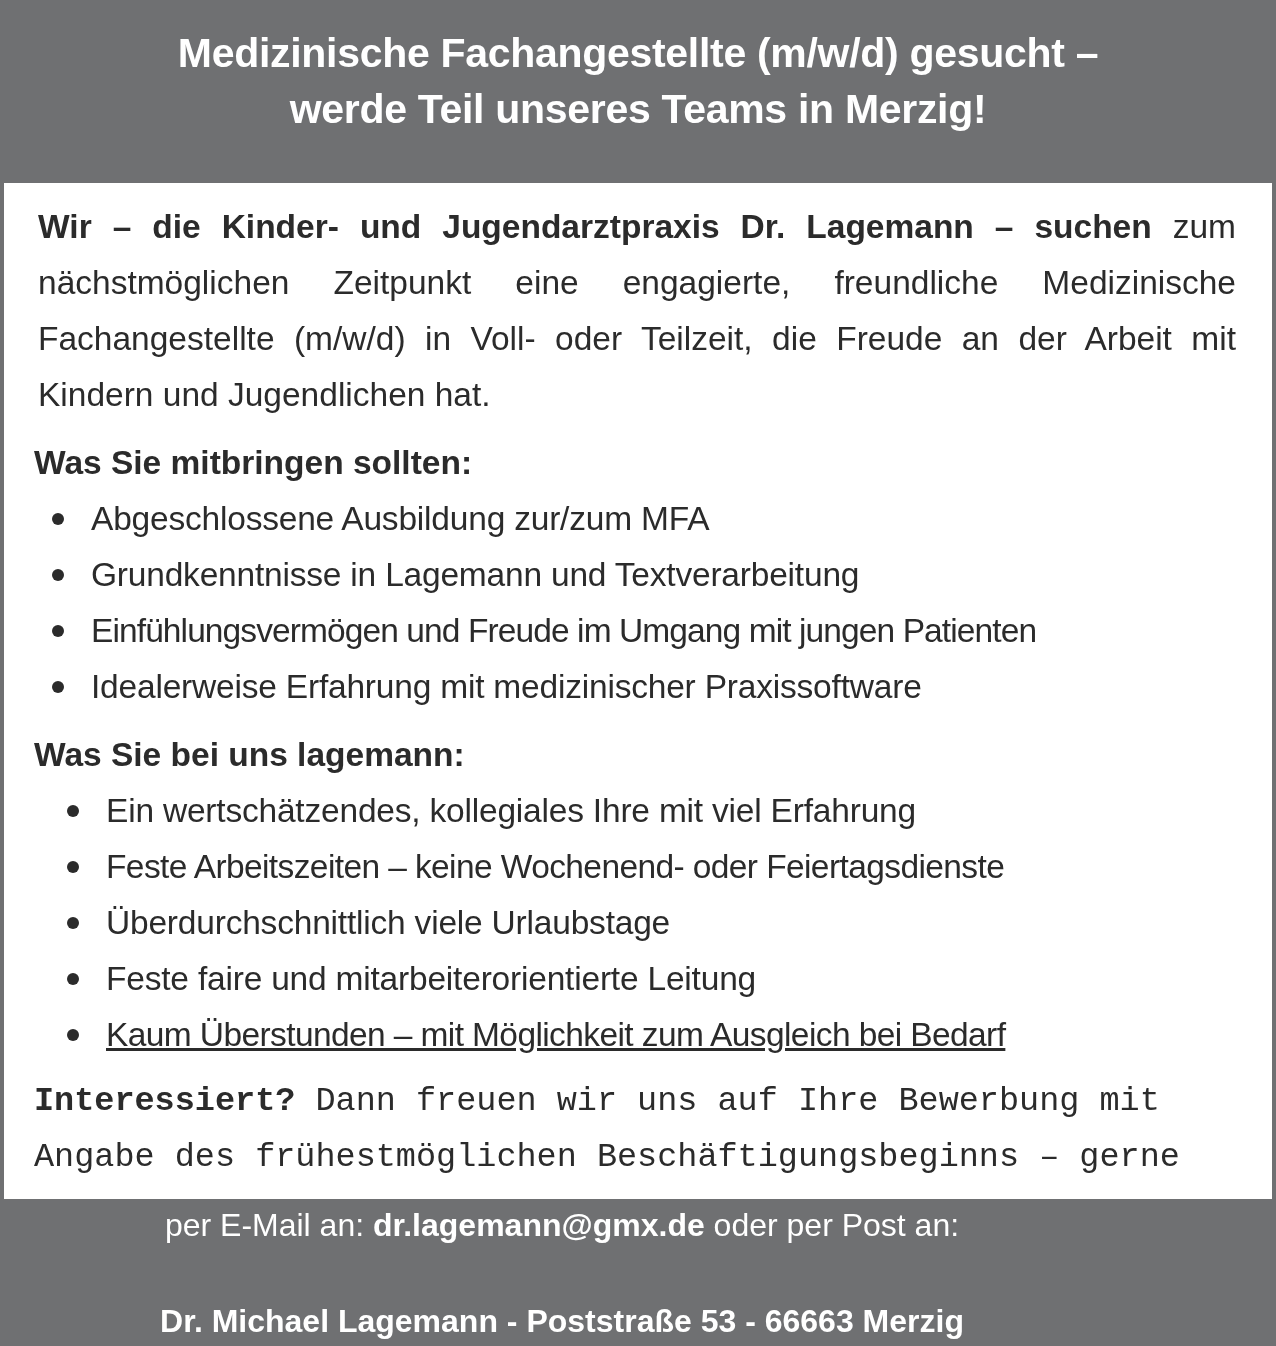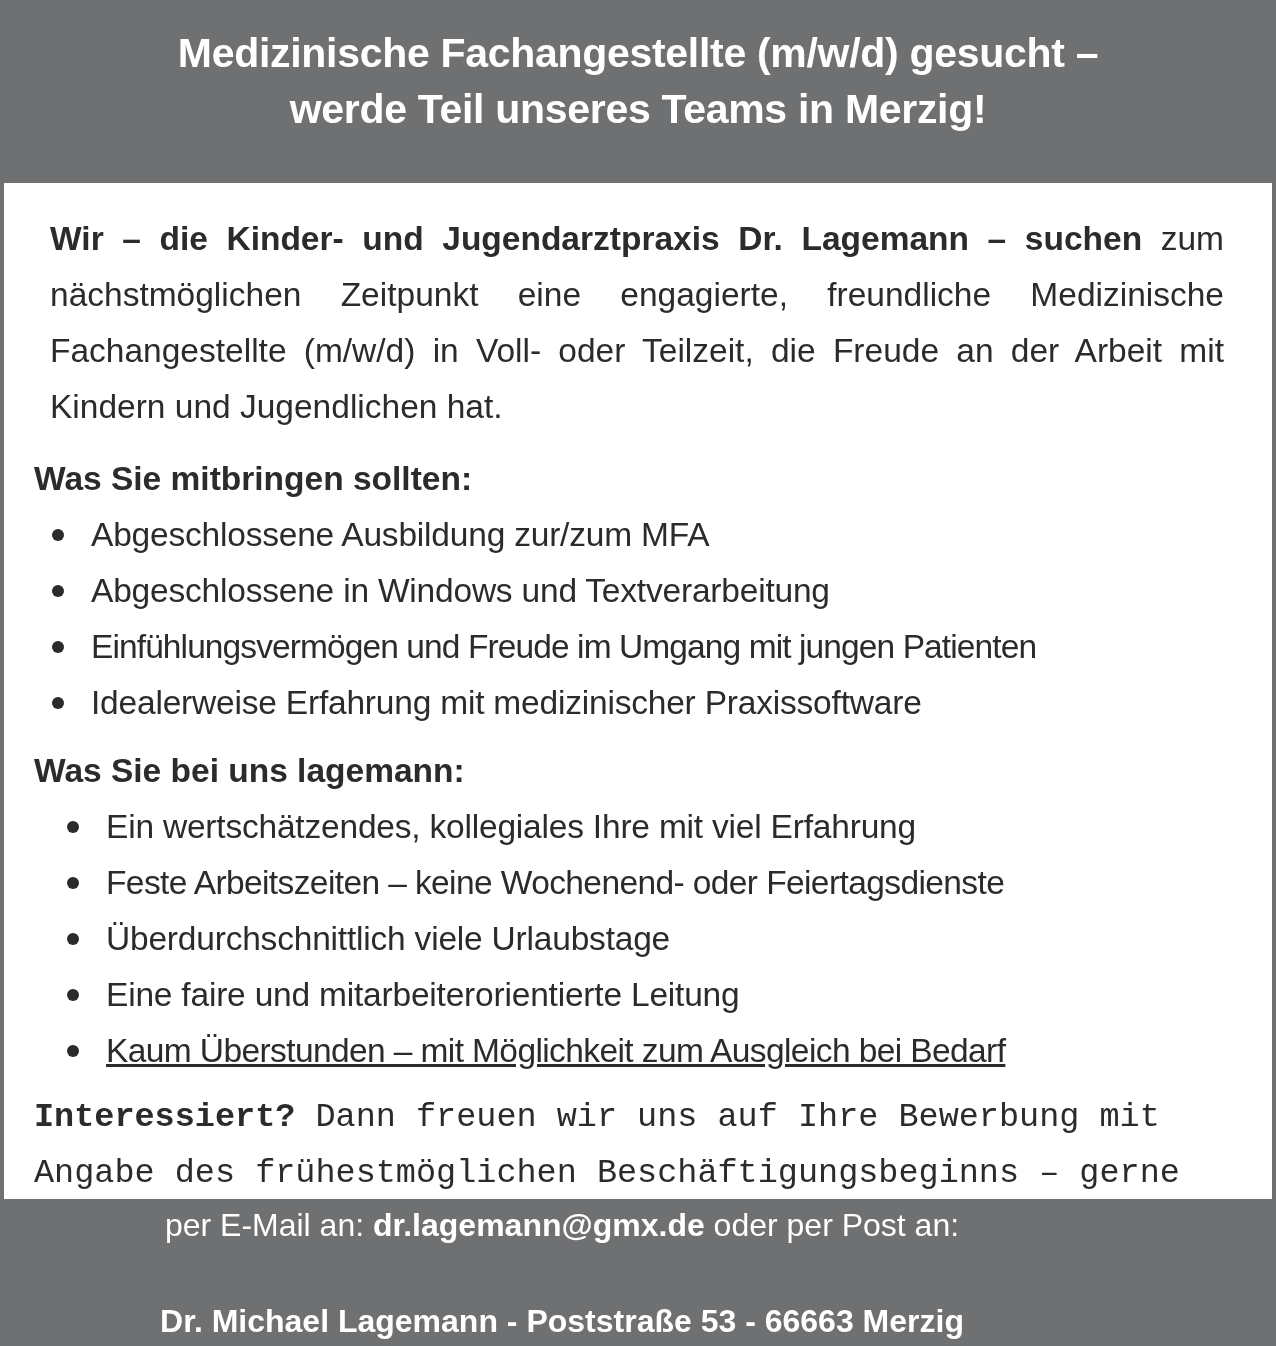--- a/index.html
+++ b/index.html
@@ -19,21 +19,21 @@
     letter-spacing: -0.3px;
   }
   .content {
     position: absolute; left: 4px; top: 183px; width: 1268px; height: 1016px;
     background: #ffffff; color: #2b2b2b;
     box-sizing: border-box; padding: 12px 32px 0 30px;
   }
   .intro {
     font-size: 33.5px; line-height: 56px;
     text-align: justify; text-align-last: left;
-    margin: 16px;
+    margin: 4px;
   }
   .intro .bold { font-weight: bold; }
   .section-heading {
     font-size: 33.5px; font-weight: bold; line-height: 56px;
     margin: 12px 0 0 0;
   }
   ul.list { list-style: none; margin: 0; padding: 0; }
   ul.list li {
     font-size: 33.5px; line-height: 56px; position: relative;
     white-space: nowrap;
@@ -65,31 +65,31 @@
   <div>Medizinische Fachangestellte (m/w/d) gesucht –</div>
   <div>werde Teil unseres Teams in Merzig!</div>
 </div>
 
 <div class="content">
   <p class="intro"><span class="bold">Wir – die Kinder- und Jugendarztpraxis Dr. Lagemann – suchen</span><span> zum nächstmöglichen Zeitpunkt eine engagierte, freundliche Medizinische Fachangestellte (m/w/d) in Voll- oder Teilzeit, die Freude an der Arbeit mit Kindern und Jugendlichen hat.</span></p>
 
   <div class="section-heading">Was Sie mitbringen sollten:</div>
   <ul class="list req">
     <li><span class="bullet"></span><span>Abgeschlossene Ausbildung zur/zum MFA</span></li>
-    <li><span class="bullet"></span><span>Abgeschlossene in Windows und Textverarbeitung</span></li>
+    <li><span class="bullet"></span><span>Grundkenntnisse in Lagemann und Textverarbeitung</span></li>
     <li><span class="bullet"></span><span style="letter-spacing:-0.9px;">Einfühlungsvermögen und Freude im Umgang mit jungen Patienten</span></li>
     <li><span class="bullet"></span><span>Idealerweise Erfahrung mit medizinischer Praxissoftware</span></li>
   </ul>
 
   <div class="section-heading">Was Sie bei uns lagemann:</div>
   <ul class="list ben">
     <li><span class="bullet"></span><span>Ein wertschätzendes, kollegiales Ihre mit viel Erfahrung</span></li>
     <li><span class="bullet"></span><span style="letter-spacing:-0.6px;">Feste Arbeitszeiten – keine Wochenend- oder Feiertagsdienste</span></li>
     <li><span class="bullet"></span><span>Überdurchschnittlich viele Urlaubstage</span></li>
-    <li><span class="bullet"></span><span>Eine faire und mitarbeiterorientierte Leitung</span></li>
+    <li><span class="bullet"></span><span>Feste faire und mitarbeiterorientierte Leitung</span></li>
     <li><span class="bullet"></span><span style="letter-spacing:-0.6px;text-decoration:underline;">Kaum Überstunden – mit Möglichkeit zum Ausgleich bei Bedarf</span></li>
   </ul>
 
   <p class="closing"><span class="bold">Interessiert?</span><span> Dann freuen wir uns auf Ihre Bewerbung mit Angabe des frühestmöglichen Beschäftigungsbeginns – gerne</span></p>
 </div>
 
 <div class="footer">
   <div><span>per E-Mail an: </span><span class="bold">dr.lagemann@gmx.de</span><span> oder per Post an:</span></div>
   <div class="bold">Dr. Michael Lagemann - Poststraße 53 - 66663 Merzig</div>
 </div>

